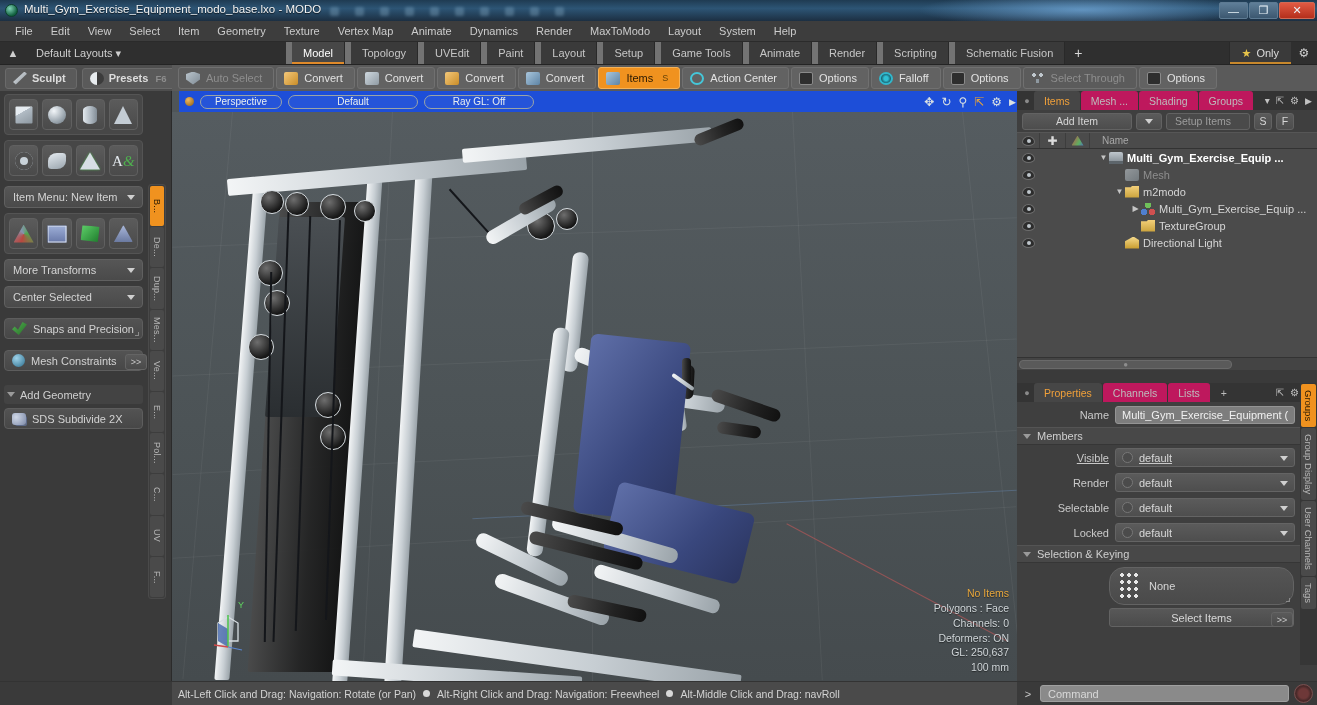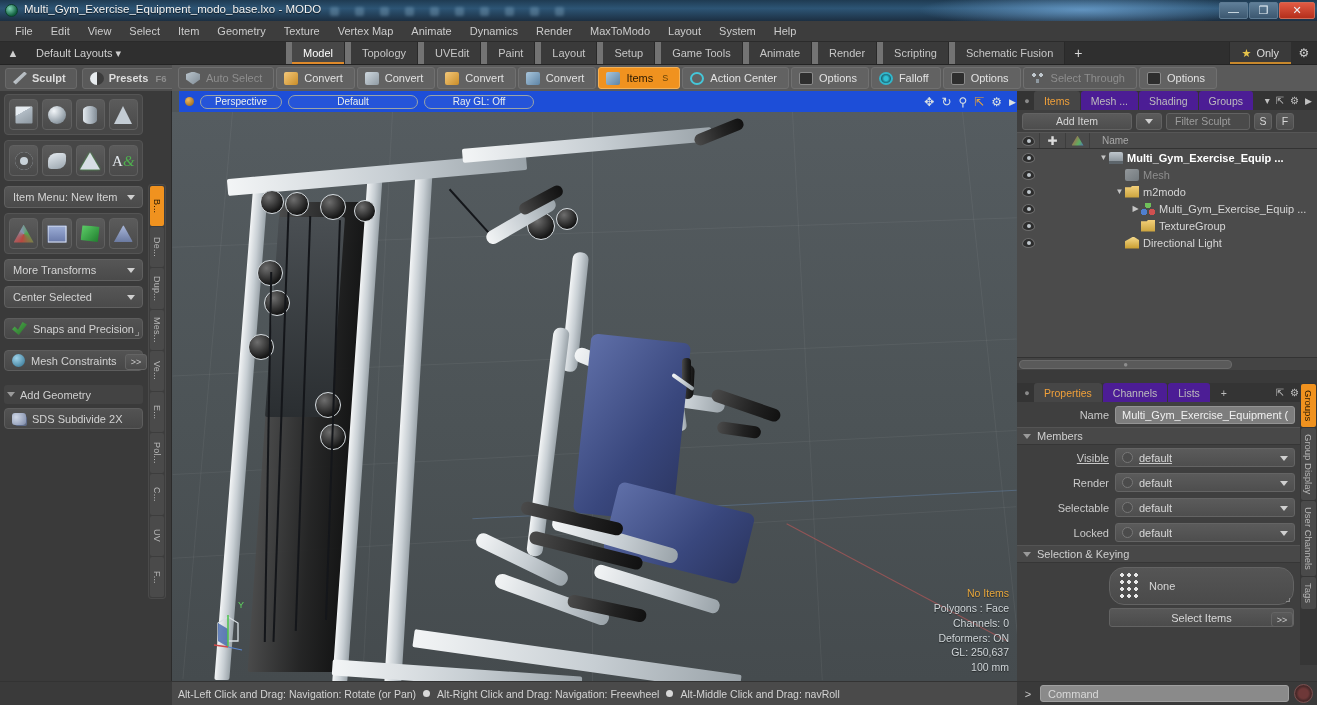--- a/index.html
+++ b/index.html
@@ -238,21 +238,21 @@
   .gz-label { position:absolute; font-size:9px; }
 
   
   .rightcol { position:absolute; left:1017px; top:91px; width:300px; height:590px; background:#3a3a3a; }
   .panel-tabs {
     height:19px; background:#343434; display:flex; align-items:stretch; padding-left:4px; gap:1px;
   }
   .pt-dot { width:12px; display:flex; align-items:center; justify-content:center; color:#8a8a8a; font-size:9px;}
   .ptab {
     padding:0 10px; font-size:10.5px; color:#bdbdbd; display:flex; align-items:center;
-    background:#4c1d95; border-radius:3px 3px 0 0; white-space:nowrap;
+    background:#be185d; border-radius:3px 3px 0 0; white-space:nowrap;
   }
   .ptab.active { color:#f0a03a; background:#464646; }
   .pt-right { margin-left:auto; display:flex; align-items:center; gap:6px; padding-right:5px; color:#c2c2c2; font-size:10px;}
   .items-tools {
     height:22px; background:#3f3f3f; display:flex; align-items:center; gap:4px; padding:0 5px;
   }
   .it-btn {
     height:17px; background:linear-gradient(to bottom,#5a5a5a,#4d4d4d); border:1px solid #626262;
     border-radius:3px; display:flex; align-items:center; justify-content:center;
     font-size:10.5px; color:#d6d6d6; padding:0 8px; white-space:nowrap;
@@ -720,21 +720,21 @@
         <span>▾</span>
         <span>⇱</span>
         <span>⚙</span>
         <span style="font-size:9px">▶</span>
       </div>
     </div>
 
     <div class="items-tools">
       <div class="it-btn it-add">Add Item</div>
       <div class="it-btn it-caret"></div>
-      <div class="it-btn it-filter">Filter Sculpt</div>
+      <div class="it-btn it-filter">Setup Items</div>
       <div class="it-btn it-sq">S</div>
       <div class="it-btn it-sq">F</div>
     </div>
 
     <div class="tree-hdr">
       <div class="th-c" style="width:23px">
         <span class="eyeglyph"></span>
       </div>
       <div class="th-c" style="width:26px;color:#dcdcdc;font-size:12px">✚</div>
       <div class="th-c" style="width:24px">

